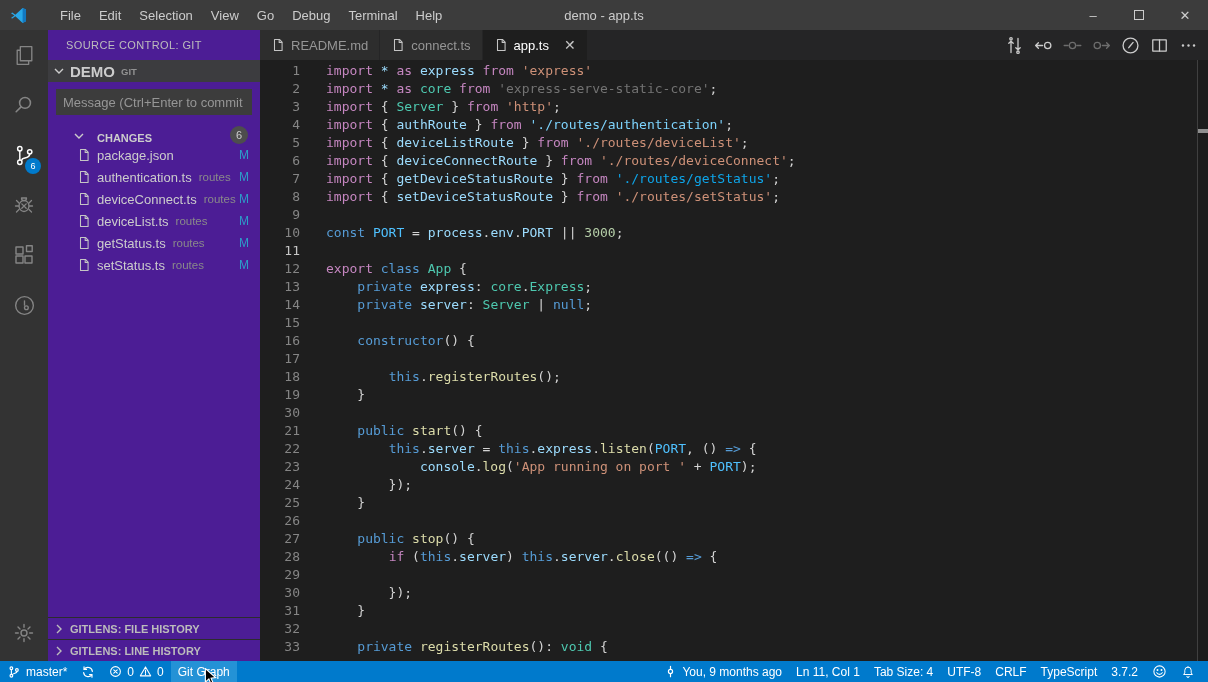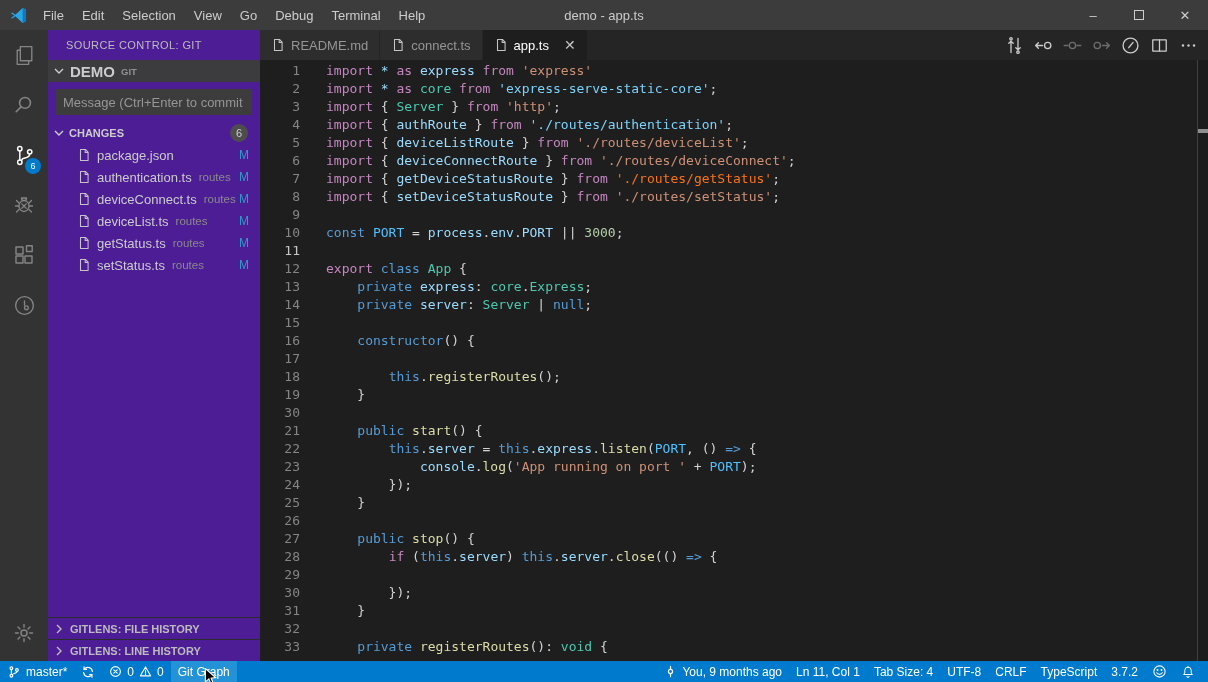--- a/index.html
+++ b/index.html
@@ -1,21 +1,21 @@
 <!DOCTYPE html>
 <html><head>
 <meta charset="utf-8">
 <style>
   * { box-sizing: border-box; margin: 0; padding: 0; }
   html,body { width:1208px; height:682px; overflow:hidden; }
   body { background:#1e1e1e; font-family:"Liberation Sans", sans-serif; font-size:13px; color:#ccc; cursor:default; position:relative; }
   .icon svg { display:block; }
 
   
-  .titlebar { height:30px; background:#3c3c3c; display:flex; align-items:center; position:relative; }
+  .titlebar { height:30px; background:#3c3c3c; display:flex; align-items:center; position:relative;gap:17px; }
   .logo { margin:0 6px 0 9px; }
   .menubar { display:flex; height:100%; z-index:2; }
   .menu-item { padding:0 9px; display:flex; align-items:center; color:#cccccc; }
   .window-title { position:absolute; left:0; right:0; text-align:center; color:#cccccc; pointer-events:none; }
   .win-controls { margin-left:auto; display:flex; height:100%; z-index:2; }
   .win-btn { width:46px; display:flex; align-items:center; justify-content:center; color:#cccccc; font-size:13px; }
   .win-max { width:10px; height:10px; border:1px solid #ccc; display:inline-block; }
 
   
   .main { display:flex; height:631px; }
@@ -28,21 +28,21 @@
   .ab-bottom { margin-top:auto; margin-bottom:3px; }
 
   
   .sidebar { width:212px; background:#4c1d95; display:flex; flex-direction:column; overflow:hidden; }
   .sidebar-title { height:30px; flex:none; display:flex; align-items:center; padding-left:18px; font-size:11px; color:#bdbdbd; letter-spacing:.4px; }
   .repo-header { height:22px; flex:none; background:#3c3c3f; display:flex; align-items:center; gap:3px; padding-left:3px; color:#cccccc; }
   .repo-name { font-size:15px; font-weight:bold; }
   .repo-type { font-size:9.5px; color:#929292; font-weight:bold; margin-left:3px; }
   .commit-input { margin:7px 8px 0 8px; height:26px; flex:none; background:#3c3c3c; color:#969696; padding:0 7px;
                   display:flex; align-items:center; white-space:nowrap; overflow:hidden; font-size:13px; }
-  .changes-header { margin-top:7px; height:22px; flex:none; display:flex; align-items:center; gap:2px; padding-left:3px; }
+  .changes-header { margin-top:7px; height:22px; flex:none; display:flex; align-items:flex-end; gap:10px; padding-left:3px;margin-left:20px; }
   .changes-label { font-size:11px; font-weight:bold; color:#cccccc; }
   .changes-badge { margin-left:auto; margin-right:12px; background:#4d4d4d; color:#cccccc; font-size:11px;
                    width:18px; height:18px; border-radius:50%; display:flex; align-items:center; justify-content:center; }
   .file-row { height:22px; flex:none; display:flex; align-items:center; padding-left:29px; position:relative; }
   .file-row .icon { color:#c5c5c5; margin-right:6px; }
   .file-name { color:#cccccc; white-space:nowrap; }
   .file-desc { color:#8a8a8a; font-size:11.5px; margin-left:7px; white-space:nowrap; }
   .file-status { position:absolute; right:11px; color:#2d9cc9; font-size:12px; }
   .gitlens-panels { margin-top:auto; }
   .gl-row { height:22px; display:flex; align-items:center; gap:3px; padding-left:3px; color:#bcbcbc; border-top:1px solid #2c2c2d; }
@@ -371,26 +371,26 @@
                 <circle cx="12" cy="12" r="1.5"></circle>
                 <circle cx="19" cy="12" r="1.5"></circle>
               </svg>
             </span>
           </span>
         </div>
     </div>
     <div class="editor">
       <div class="code-area" id="codearea">
           <div class="code-line"><span class="ln">1</span><span class="lc"><span style="color:#C586C0">import </span><span style="color:#9CDCFE">* </span><span style="color:#C586C0">as </span><span style="color:#9CDCFE">express </span><span style="color:#C586C0">from </span><span style="color:#CE9178">'express'</span></span></div>
-          <div class="code-line"><span class="ln">2</span><span class="lc"><span style="color:#C586C0">import </span><span style="color:#9CDCFE">* </span><span style="color:#C586C0">as </span><span style="color:#4EC9B0">core </span><span style="color:#C586C0">from </span><span style="color:#7dd3fc">'express-serve-static-core'</span><span style="color:#D4D4D4">;</span></span></div>
+          <div class="code-line"><span class="ln">2</span><span class="lc"><span style="color:#C586C0">import </span><span style="color:#9CDCFE">* </span><span style="color:#C586C0">as </span><span style="color:#4EC9B0">core </span><span style="color:#C586C0">from </span><span style="color:#737373">'express-serve-static-core'</span><span style="color:#D4D4D4">;</span></span></div>
           <div class="code-line"><span class="ln">3</span><span class="lc"><span style="color:#C586C0">import </span><span style="color:#D4D4D4">{ </span><span style="color:#4EC9B0">Server</span><span style="color:#D4D4D4"> } </span><span style="color:#C586C0">from </span><span style="color:#CE9178">'http'</span><span style="color:#D4D4D4">;</span></span></div>
           <div class="code-line"><span class="ln">4</span><span class="lc"><span style="color:#C586C0">import </span><span style="color:#D4D4D4">{ </span><span style="color:#9CDCFE">authRoute</span><span style="color:#D4D4D4"> } </span><span style="color:#C586C0">from </span><span style="color:#7dd3fc">'./routes/authentication'</span><span style="color:#D4D4D4">;</span></span></div>
           <div class="code-line"><span class="ln">5</span><span class="lc"><span style="color:#C586C0">import </span><span style="color:#D4D4D4">{ </span><span style="color:#9CDCFE">deviceListRoute</span><span style="color:#D4D4D4"> } </span><span style="color:#C586C0">from </span><span style="color:#CE9178">'./routes/deviceList'</span><span style="color:#D4D4D4">;</span></span></div>
           <div class="code-line"><span class="ln">6</span><span class="lc"><span style="color:#C586C0">import </span><span style="color:#D4D4D4">{ </span><span style="color:#9CDCFE">deviceConnectRoute</span><span style="color:#D4D4D4"> } </span><span style="color:#C586C0">from </span><span style="color:#CE9178">'./routes/deviceConnect'</span><span style="color:#D4D4D4">;</span></span></div>
-          <div class="code-line"><span class="ln">7</span><span class="lc"><span style="color:#C586C0">import </span><span style="color:#D4D4D4">{ </span><span style="color:#9CDCFE">getDeviceStatusRoute</span><span style="color:#D4D4D4"> } </span><span style="color:#C586C0">from </span><span style="color:#f97316">'./routes/getStatus'</span><span style="color:#D4D4D4">;</span></span></div>
+          <div class="code-line"><span class="ln">7</span><span class="lc"><span style="color:#C586C0">import </span><span style="color:#D4D4D4">{ </span><span style="color:#9CDCFE">getDeviceStatusRoute</span><span style="color:#D4D4D4"> } </span><span style="color:#C586C0">from </span><span style="color:#0ea5e9">'./routes/getStatus'</span><span style="color:#D4D4D4">;</span></span></div>
           <div class="code-line"><span class="ln">8</span><span class="lc"><span style="color:#C586C0">import </span><span style="color:#D4D4D4">{ </span><span style="color:#9CDCFE">setDeviceStatusRoute</span><span style="color:#D4D4D4"> } </span><span style="color:#C586C0">from </span><span style="color:#CE9178">'./routes/setStatus'</span><span style="color:#D4D4D4">;</span></span></div>
           <div class="code-line"><span class="ln">9</span><span class="lc"></span></div>
           <div class="code-line"><span class="ln">10</span><span class="lc"><span style="color:#569CD6">const </span><span style="color:#4FC1FF">PORT</span><span style="color:#D4D4D4"> = </span><span style="color:#9CDCFE">process</span><span style="color:#D4D4D4">.</span><span style="color:#9CDCFE">env</span><span style="color:#D4D4D4">.</span><span style="color:#9CDCFE">PORT</span><span style="color:#D4D4D4"> || </span><span style="color:#B5CEA8">3000</span><span style="color:#D4D4D4">;</span></span></div>
           <div class="code-line"><span class="ln cur">11</span><span class="lc"></span></div>
           <div class="code-line"><span class="ln">12</span><span class="lc"><span style="color:#C586C0">export </span><span style="color:#569CD6">class </span><span style="color:#4EC9B0">App</span><span style="color:#D4D4D4"> {</span></span></div>
           <div class="code-line"><span class="ln">13</span><span class="lc"><span style="color:#D4D4D4">    </span><span style="color:#569CD6">private </span><span style="color:#9CDCFE">express</span><span style="color:#D4D4D4">: </span><span style="color:#4EC9B0">core</span><span style="color:#D4D4D4">.</span><span style="color:#4EC9B0">Express</span><span style="color:#D4D4D4">;</span></span></div>
           <div class="code-line"><span class="ln">14</span><span class="lc"><span style="color:#D4D4D4">    </span><span style="color:#569CD6">private </span><span style="color:#9CDCFE">server</span><span style="color:#D4D4D4">: </span><span style="color:#4EC9B0">Server</span><span style="color:#D4D4D4"> | </span><span style="color:#569CD6">null</span><span style="color:#D4D4D4">;</span></span></div>
           <div class="code-line"><span class="ln">15</span><span class="lc"></span></div>
           <div class="code-line"><span class="ln">16</span><span class="lc"><span style="color:#D4D4D4">    </span><span style="color:#569CD6">constructor</span><span style="color:#D4D4D4">() {</span></span></div>
           <div class="code-line"><span class="ln">17</span></div>

